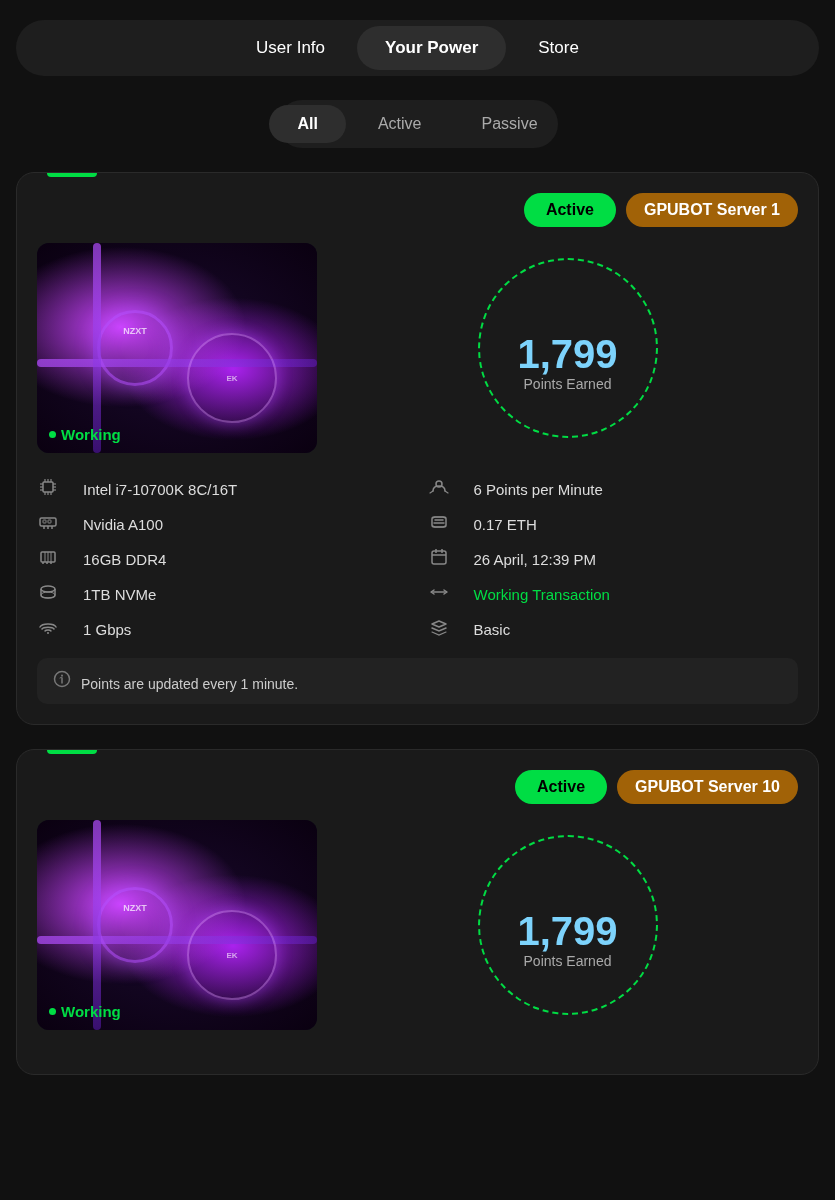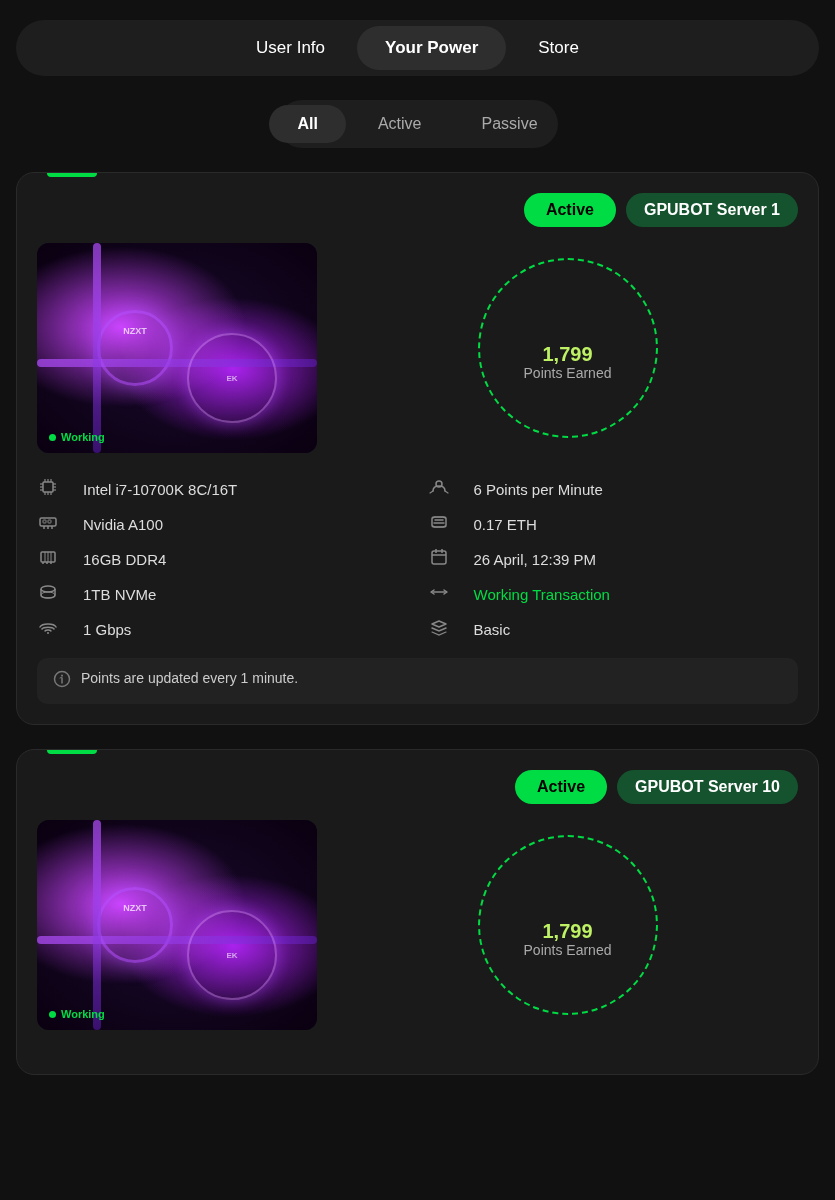--- a/index.html
+++ b/index.html
@@ -94,21 +94,21 @@
     }
     .status-badge-active {
       background: #00dd44;
       color: #000000;
       font-weight: 700;
       font-size: 16px;
       padding: 8px 22px;
       border-radius: 30px;
     }
     .server-name-badge {
-      background: #14532d;
+      background: #a16207;
       color: #ffffff;
       font-size: 16px;
       font-weight: 600;
       padding: 8px 18px;
       border-radius: 30px;
     }
 
     
     .card-body {
       display: flex;
@@ -177,21 +177,21 @@
       position: absolute;
       top: 50%;
       left: 50%;
       transform: translate(-50%, -50%);
     }
     .working-label {
       position: absolute;
       bottom: 10px;
       left: 12px;
       color: #00dd44;
-      font-size: 11px;
+      font-size: 15px;
       font-weight: 600;
       display: flex;
       align-items: center;
       gap: 5px;
     }
     .working-dot {
       width: 7px;
       height: 7px;
       background: #00dd44;
       border-radius: 50%;
@@ -209,23 +209,23 @@
       height: 180px;
       border-radius: 50%;
       border: 2px dashed #00dd44;
       display: flex;
       flex-direction: column;
       align-items: center;
       justify-content: center;
       position: relative;
     }
     .points-number {
-      font-size: 20px;
+      font-size: 40px;
       font-weight: 700;
-      color: #bef264;
+      color: #7dd3fc;
       line-height: 1.1;
       margin-top: 28px;
     }
     .points-label {
       font-size: 14px;
       color: #aaaaaa;
     }
 
     
     .specs-grid {
@@ -250,21 +250,21 @@
     .spec-value-green {
       color: #00dd44;
     }
 
     
     .info-notice {
       background: #222222;
       border-radius: 10px;
       padding: 12px 16px;
       display: flex;
-      align-items: flex-start;
+      align-items: flex-end;
       gap: 10px;
       font-size: 14px;
       color: #cccccc;
     }
     .info-icon {
       color: #888888;
       font-size: 16px;
     }
 
     

